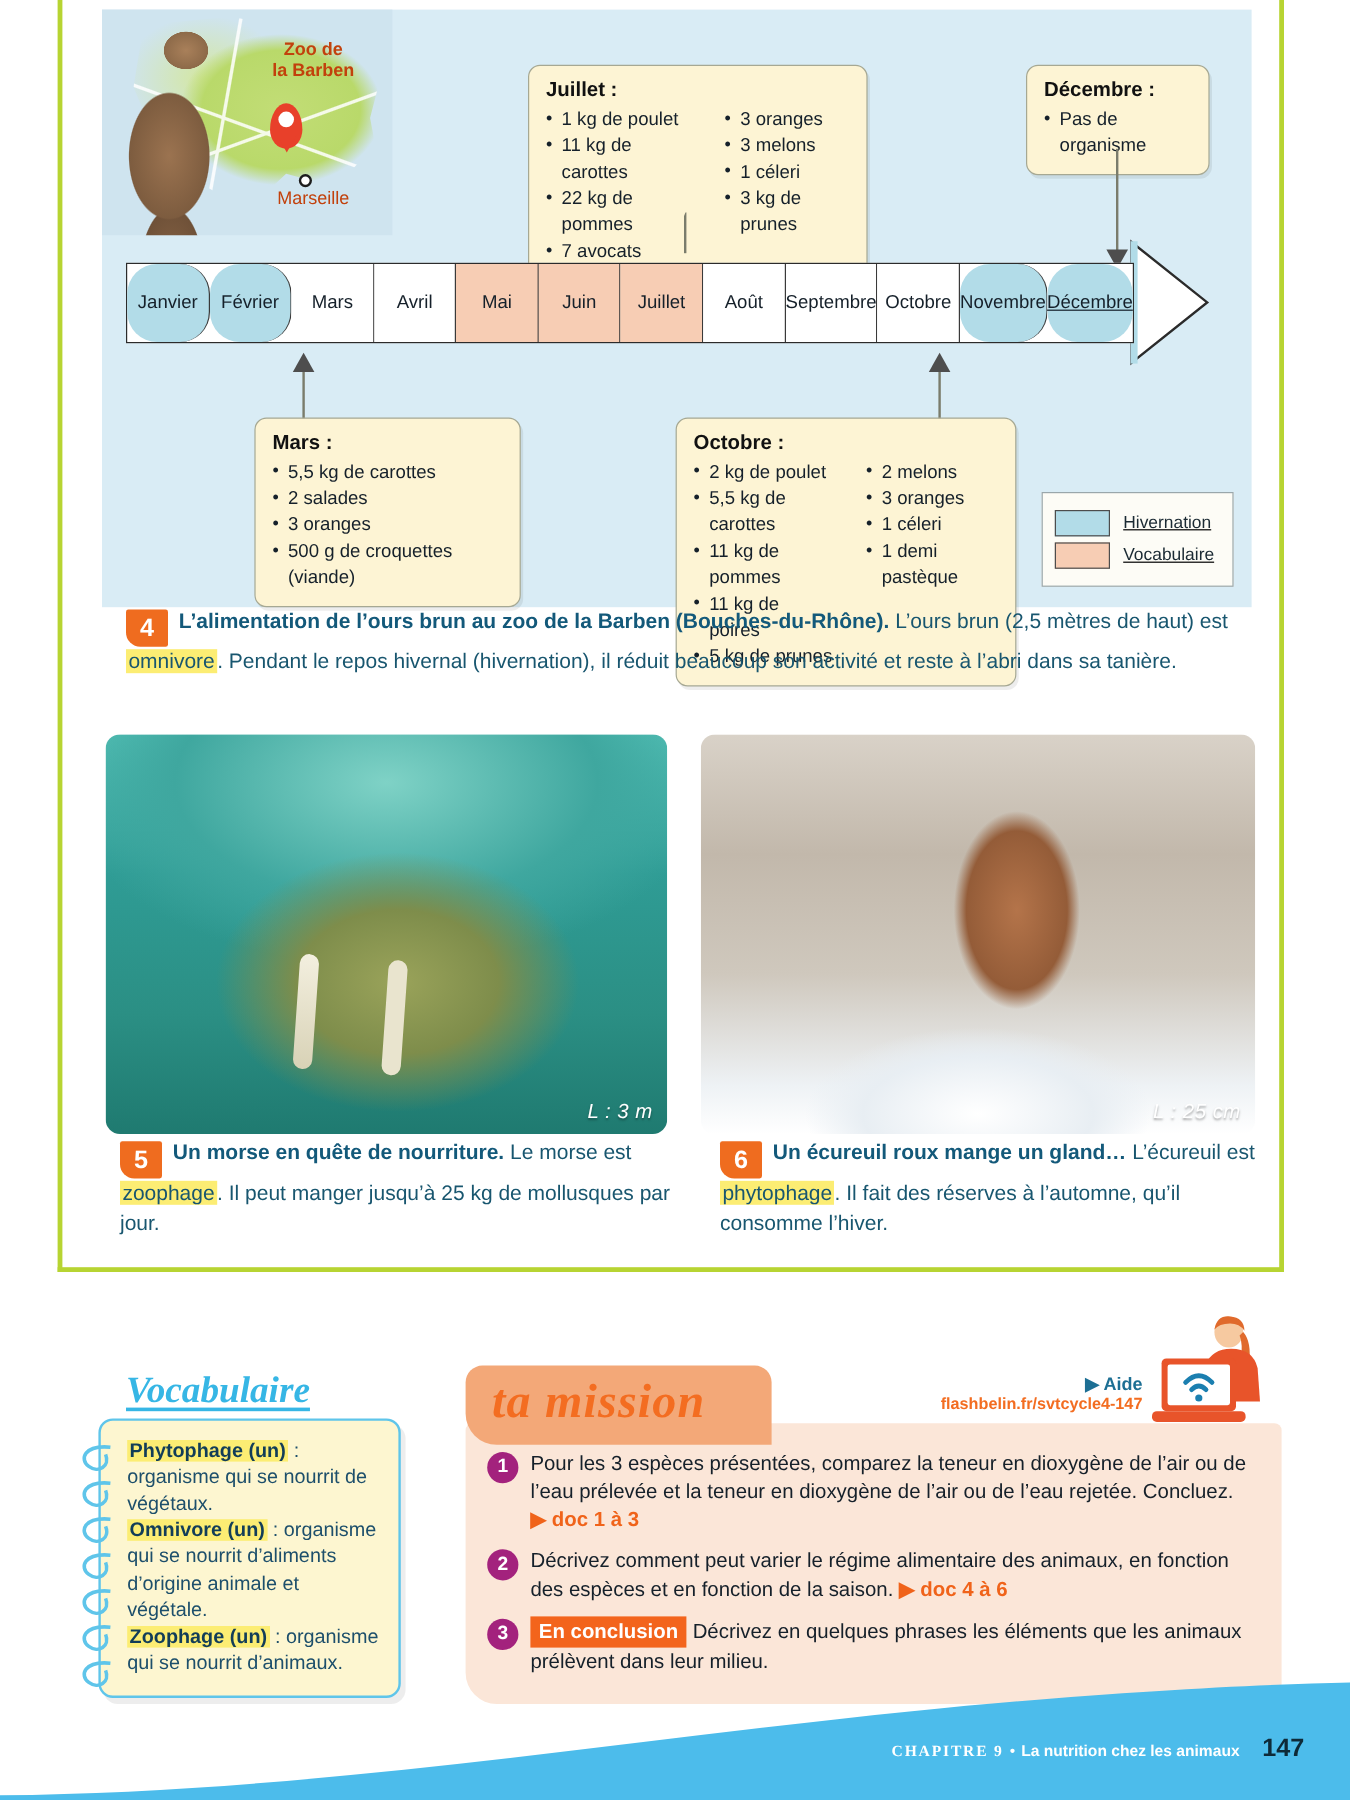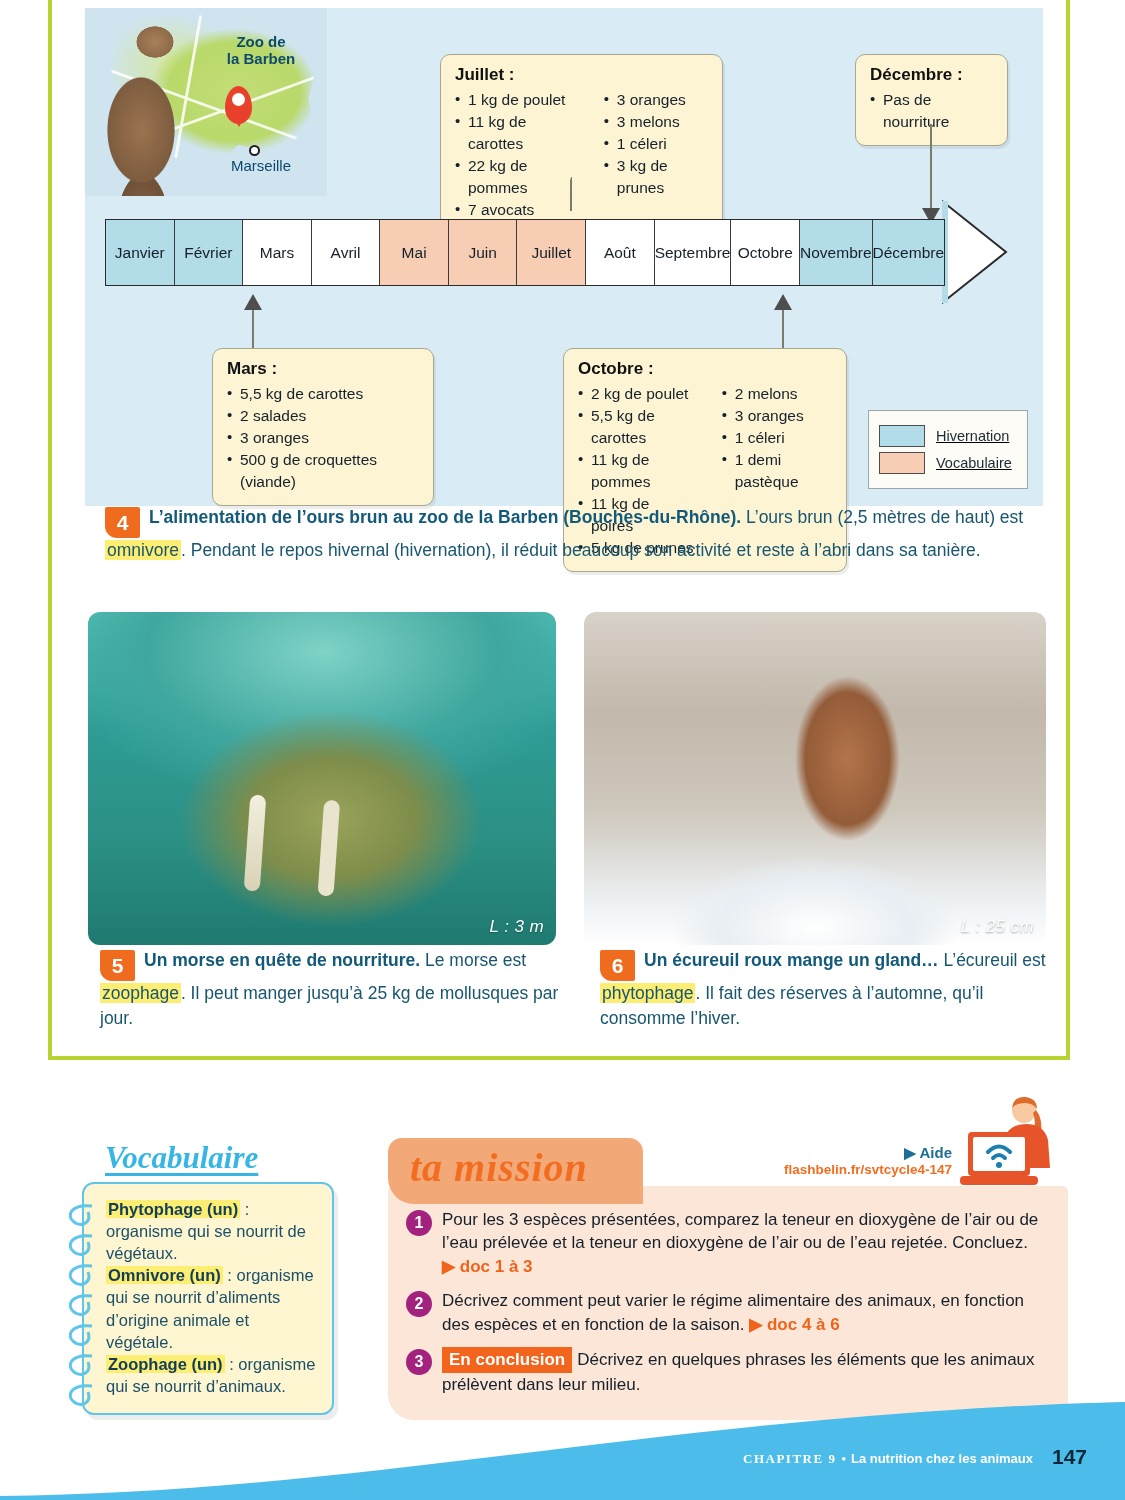--- a/index.html
+++ b/index.html
@@ -47,21 +47,21 @@
     opacity:.85;
   }
   .bear{
     position:absolute; left:6px; top:4px; width:112px; height:300px;
     background:
       radial-gradient(ellipse 26px 22px at 64px 30px, #a9805a 0%, #8d6a49 70%, rgba(141,106,73,0) 72%),
       radial-gradient(ellipse 46px 72px at 50px 118px, #9b7350 0%, #7d5c3f 72%, rgba(125,92,63,0) 74%),
       radial-gradient(ellipse 36px 80px at 52px 222px, #8a6647 0%, #6f5138 75%, rgba(111,81,56,0) 77%);
   }
   .map-label{
-    position:absolute; color:#0c4a6e; font-size:15px; font-weight:700;
+    position:absolute; color:#c2410c; font-size:15px; font-weight:700;
     line-height:1.1; text-align:center;
   }
   .map-pin{
     position:absolute; left:140px; top:78px; width:27px; height:38px;
     background:#e8402a;
     border-radius:50% 50% 50% 50% / 58% 58% 42% 42%;
   }
   .map-pin:before{
     content:""; position:absolute; left:50%; top:27px; transform:translateX(-50%);
     border-left:8px solid transparent; border-right:8px solid transparent;
@@ -106,22 +106,22 @@
   
   .timeline{
     position:absolute; left:20px; top:211px; width:840px; height:67px;
     display:flex; border:1.5px solid #2b2b2b; background:#fff;
   }
   .tl-month{
     flex:1; display:flex; align-items:center; justify-content:center;
     font-size:15.5px; color:#15202a; border-right:1.5px solid #3a3a3a;
     white-space:nowrap;
   }
-  .tl-month:last-child{ border-right:none; }
-  .tl-hiv{ background:#b2dce8; }
+  .tl-month:last-child{ border-right:none;text-decoration:underline; }
+  .tl-hiv{ background:#b2dce8;border-radius:25px; }
   .tl-rep{ background:#f7cdb4; }
   .tl-neutral{ background:#ffffff; }
   .tl-head-outline{
     position:absolute; left:857px; top:191px; width:66px; height:106px;
   }
 
   
   .legend{
     position:absolute; left:783px; top:402px; width:160px;
     background:#fdfcf6; border:1.5px solid #9aa7ab; padding:9px 10px;text-decoration:underline;
@@ -293,21 +293,21 @@
           <li>3 kg de prunes</li>
         </ul>
       </div>
     </div>
     <div class="stem" style="left:485px; top:169px; height:34px;"></div>
     <div class="stem-tri" style="left:476px; top:150px; border-top:22px solid #fdf4d4;"></div>
 
     <div class="bubble" id="bubble-decembre">
       <h4>Décembre :</h4>
       <ul>
-        <li>Pas de nourriture</li>
+        <li>Pas de organisme</li>
       </ul>
     </div>
     <div class="stem" style="left:845px; top:116px; height:92px;"></div>
     <div class="stem-tri" style="left:837px; top:200px; border-top:16px solid #4e4e4e;"></div>
 
     <div class="tl-head-outline">
       <svg width="66" height="106" viewBox="0 0 66 106">
         <polygon points="0,2 64,53 0,104" fill="#ffffff" stroke="#2b2b2b" stroke-width="2"></polygon>
         <rect x="0" y="2" width="6" height="102" fill="#b2dce8" stroke="none"></rect>
       </svg>

